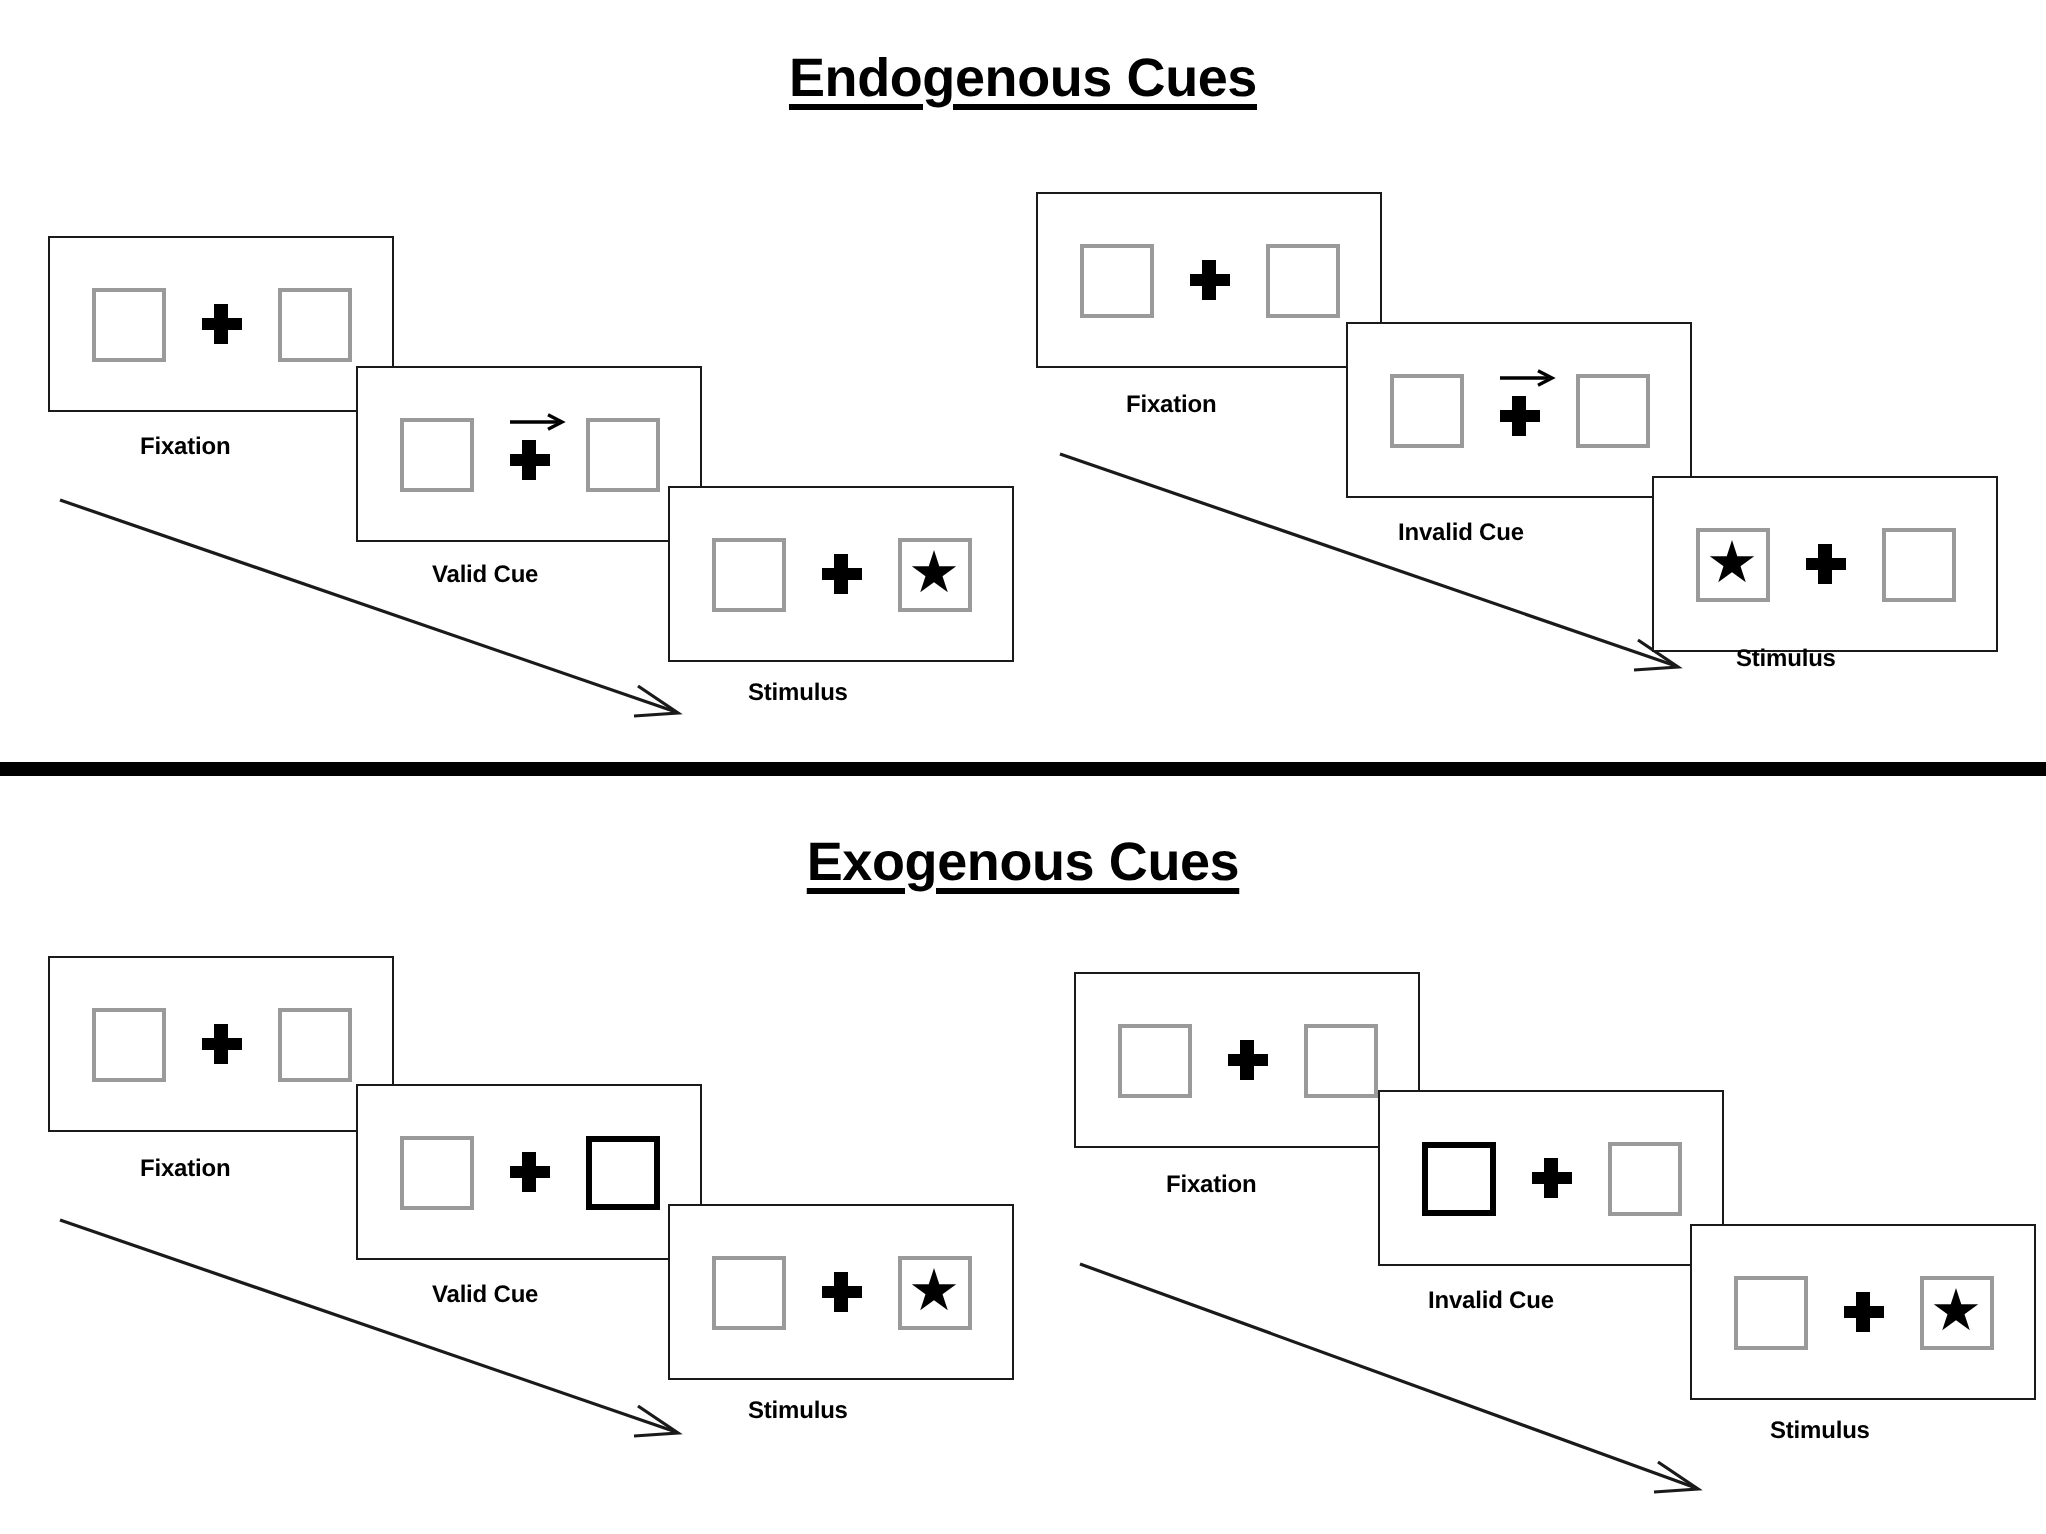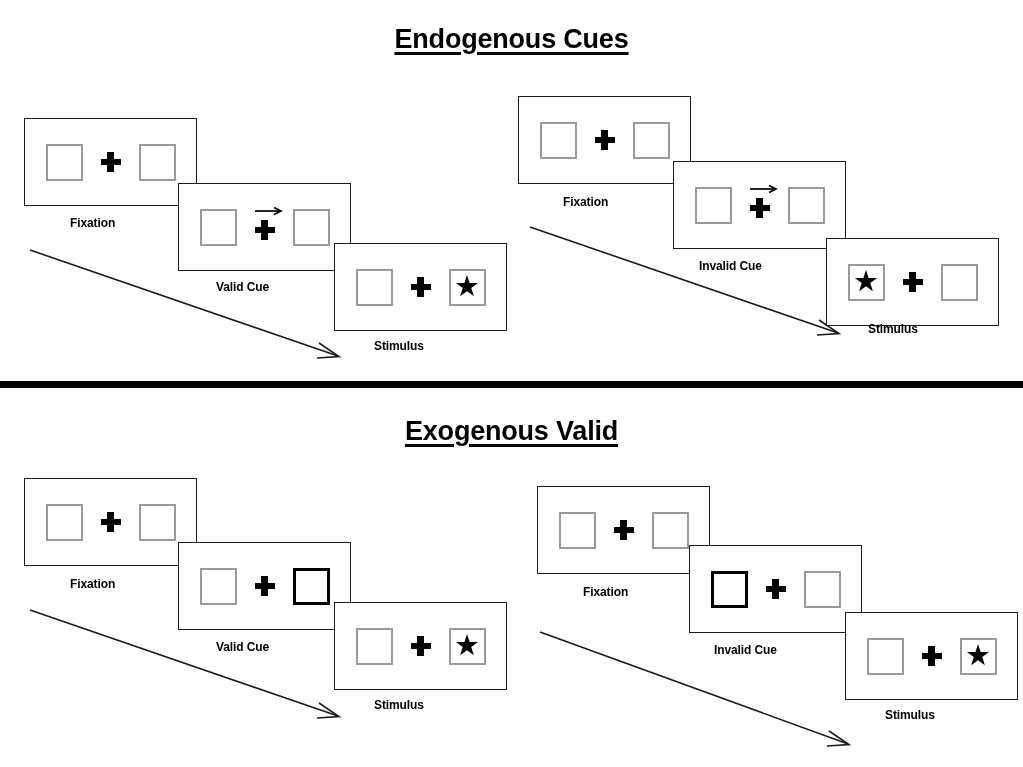--- a/index.html
+++ b/index.html
@@ -143,21 +143,21 @@
     </div>
     <div class="frame-label" style="left:868px;top:322px;">Stimulus</div>
   </div>
 </div>
 
 <div class="divider"></div>
 
 <div class="section" id="sec-exo">
 
   <div class="section-title" style="top:26px;">
-    <span>Exogenous Valid</span>
+    <span>Exogenous Cues</span>
   </div>
 
   <div class="sequence">
 
     <svg class="time-arrow" style="left:28px;top:218px;" width="320" height="115" viewBox="0 0 320 115">
       <path d="M2,2 L310,108" stroke="#1a1a1a" stroke-width="1.6" fill="none"></path>
       <path d="M291,95 L311,108.5 L289,110" stroke="#1a1a1a" stroke-width="1.6" fill="none"></path>
     </svg>
 
     <div class="frame" style="left:24px;top:88px;width:173px;height:88px;">

